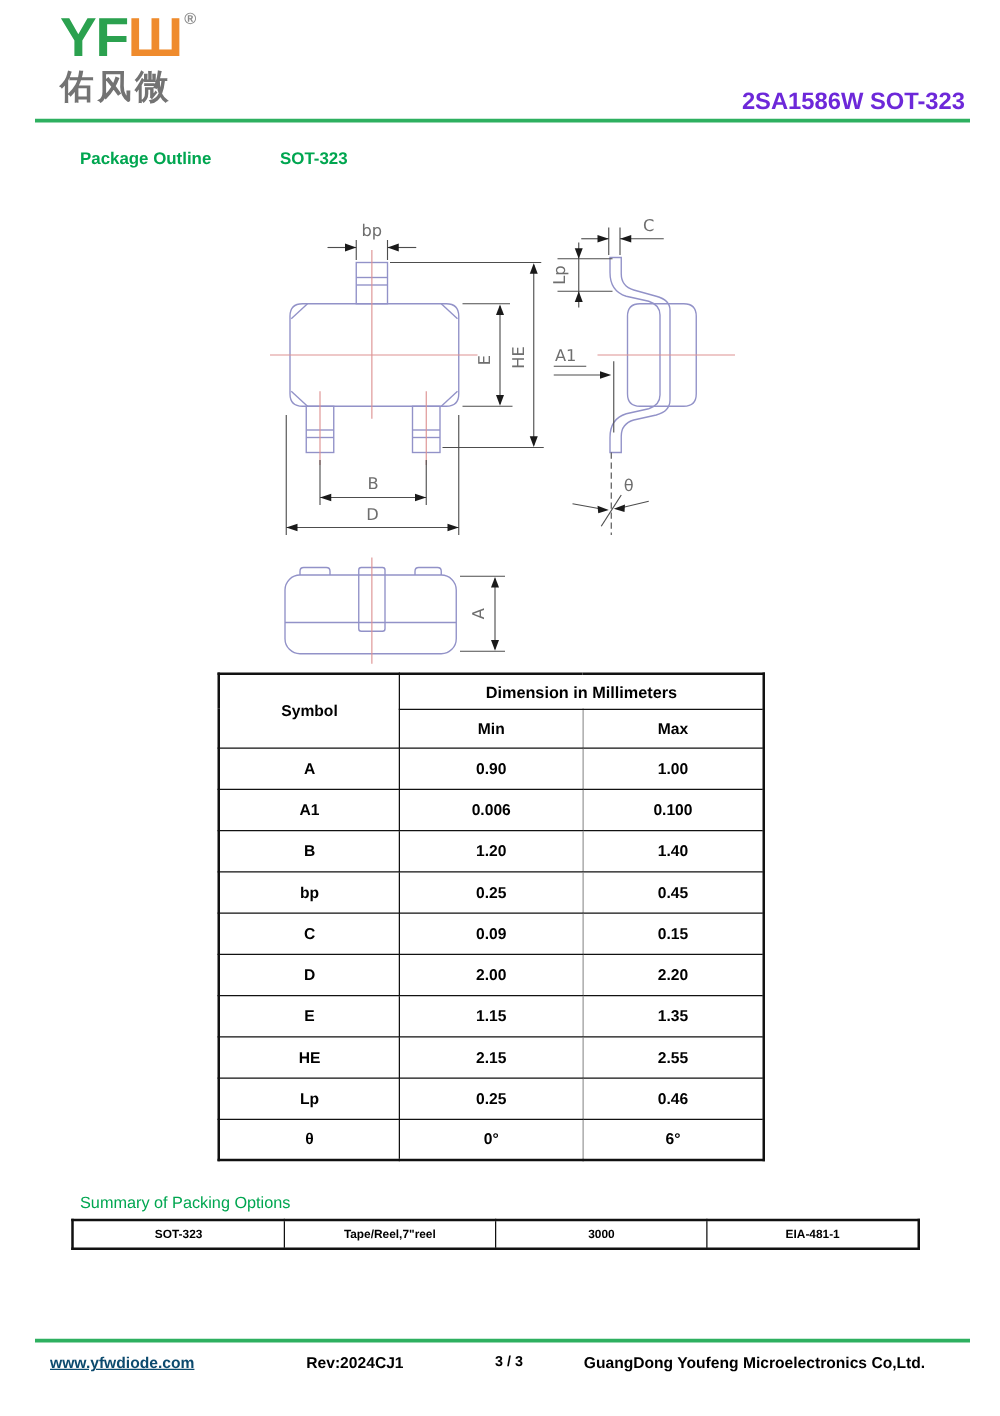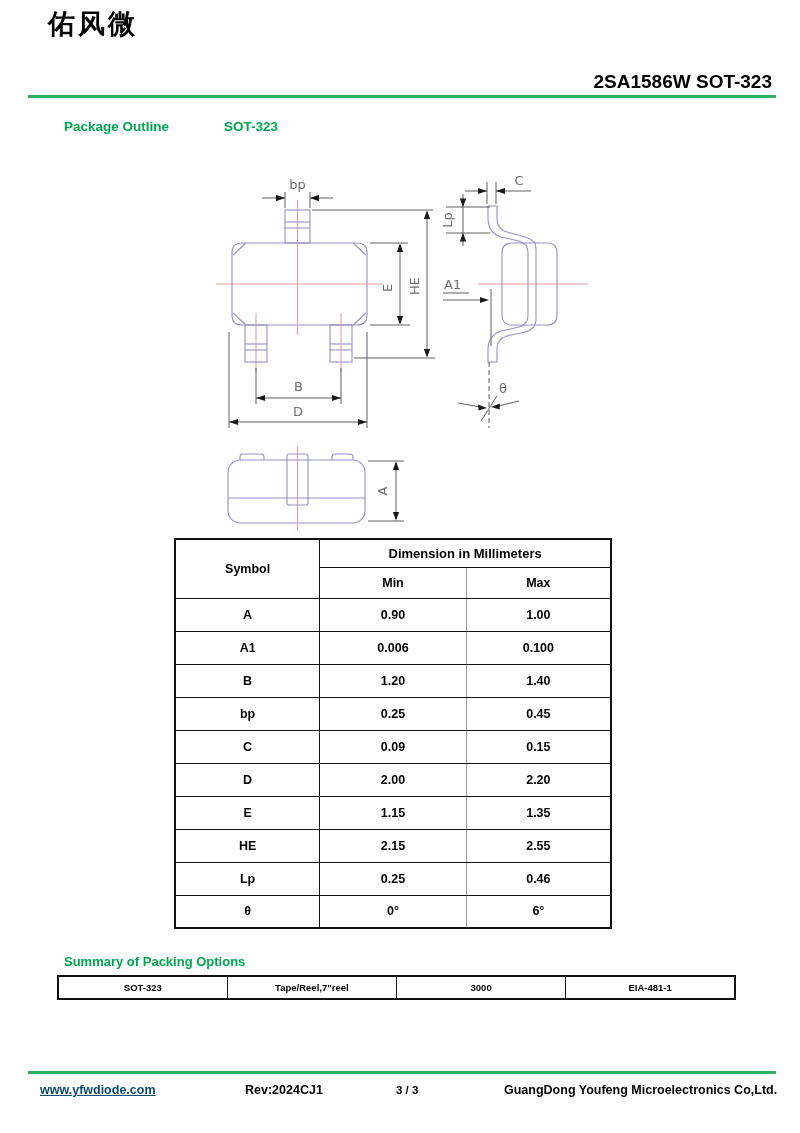--- a/index.html
+++ b/index.html
@@ -5,22 +5,22 @@
   html,body{margin:0;padding:0;background:#e8e8e8;}
   .page{position:relative;width:800px;height:1133px;background:#ffffff;margin:0 auto;
         font-family:"Liberation Sans",sans-serif;overflow:hidden;}
 
   
   .logo{position:absolute;left:48px;top:8px;line-height:1;}
   .logo-row{font-size:44px;font-weight:bold;letter-spacing:-1px;}
   .lg-green{color:#2ba14f;}
   .lg-orange{color:#ef8b2d;}
   .lg-reg{font-size:13px;color:#8b8b8b;font-weight:bold;vertical-align:26px;margin-left:2px;letter-spacing:0;}
-  .logo-cn{font-size:27px;font-weight:bold;color:#000000;letter-spacing:3px;margin-top:3px;}
-  .doc-title{position:absolute;top:71px;right:28px;font-size:19px;font-weight:bold;color:#000000;text-align:right;}
+  .logo-cn{font-size:27px;font-weight:bold;color:#737373;letter-spacing:3px;margin-top:3px;}
+  .doc-title{position:absolute;top:71px;right:28px;font-size:19px;font-weight:bold;color:#6d28d9;text-align:right;}
   .rule{position:absolute;left:28px;width:748px;height:3px;background:#2eb060;}
   .rule-top{top:95px;}
   .rule-bottom{top:1071px;}
   .sec-label{position:absolute;top:119px;font-size:13.5px;font-weight:bold;color:#00a650;}
   .sec-label.l1{left:64px;}
   .sec-label.l2{left:224px;}
 
   
   .draw{position:absolute;left:0;top:0;width:800px;height:537px;}
   .bl{stroke:#9292c8;fill:none;stroke-width:1.1px;}
@@ -37,39 +37,40 @@
   .dims tr{height:33px;}
   .dims tr.h1{height:28px;}
   .dims tr.h2{height:31px;}
   .dims th.group{font-size:13px;margin-top:17px;}
   .dims td.min{border-right:1px solid #9a9a9a;}
   .dims td.max{border-left:1px solid #9a9a9a;}
   .dims th.minh{border-right:1px solid #9a9a9a;}
   .dims th.maxh{border-left:1px solid #9a9a9a;}
 
   
-  .pack-heading{position:absolute;left:64px;top:954px;font-size:13px;font-weight:bold;color:#00a650;}
+  .pack-heading{position:absolute;left:64px;top:954px;font-size:13px;font-weight:normal;color:#00a650;}
   table.pack{position:absolute;left:57px;top:975px;width:679px;border-collapse:collapse;
              table-layout:fixed;font-size:9.5px;font-weight:bold;color:#000;text-align:center;
              border:2.4px solid #111;}
   .pack td,.pack th{border:1.9px solid #111;padding:0;height:21px;}
 
   
   .ft{position:absolute;font-size:12.5px;font-weight:bold;color:#000;top:1083px;}
   .ft-site{left:40px;color:#0c4a6e;text-decoration:underline;cursor:pointer;}
   .ft-rev{left:245px;}
   .ft-page{left:396px;font-size:11.5px;top:1084px;}
-  .ft-co{left:504px;}
+  .ft-co{left:467px;}
 </style>
 </head>
 <body>
 
 <div class="page">
 
   <div class="logo">
+    <div class="logo-row"><span class="lg-green">YF</span><span class="lg-orange">Ш</span><span class="lg-reg">®</span></div>
     <div class="logo-cn">佑风微</div>
   </div>
 
   <div class="doc-title">2SA1586W SOT-323</div>
   <div class="rule rule-top"></div>
 
   <div class="sec-label l1">Package Outline</div>
   <div class="sec-label l2">SOT-323</div>
 
   <svg class="draw" viewBox="0 0 800 537">

